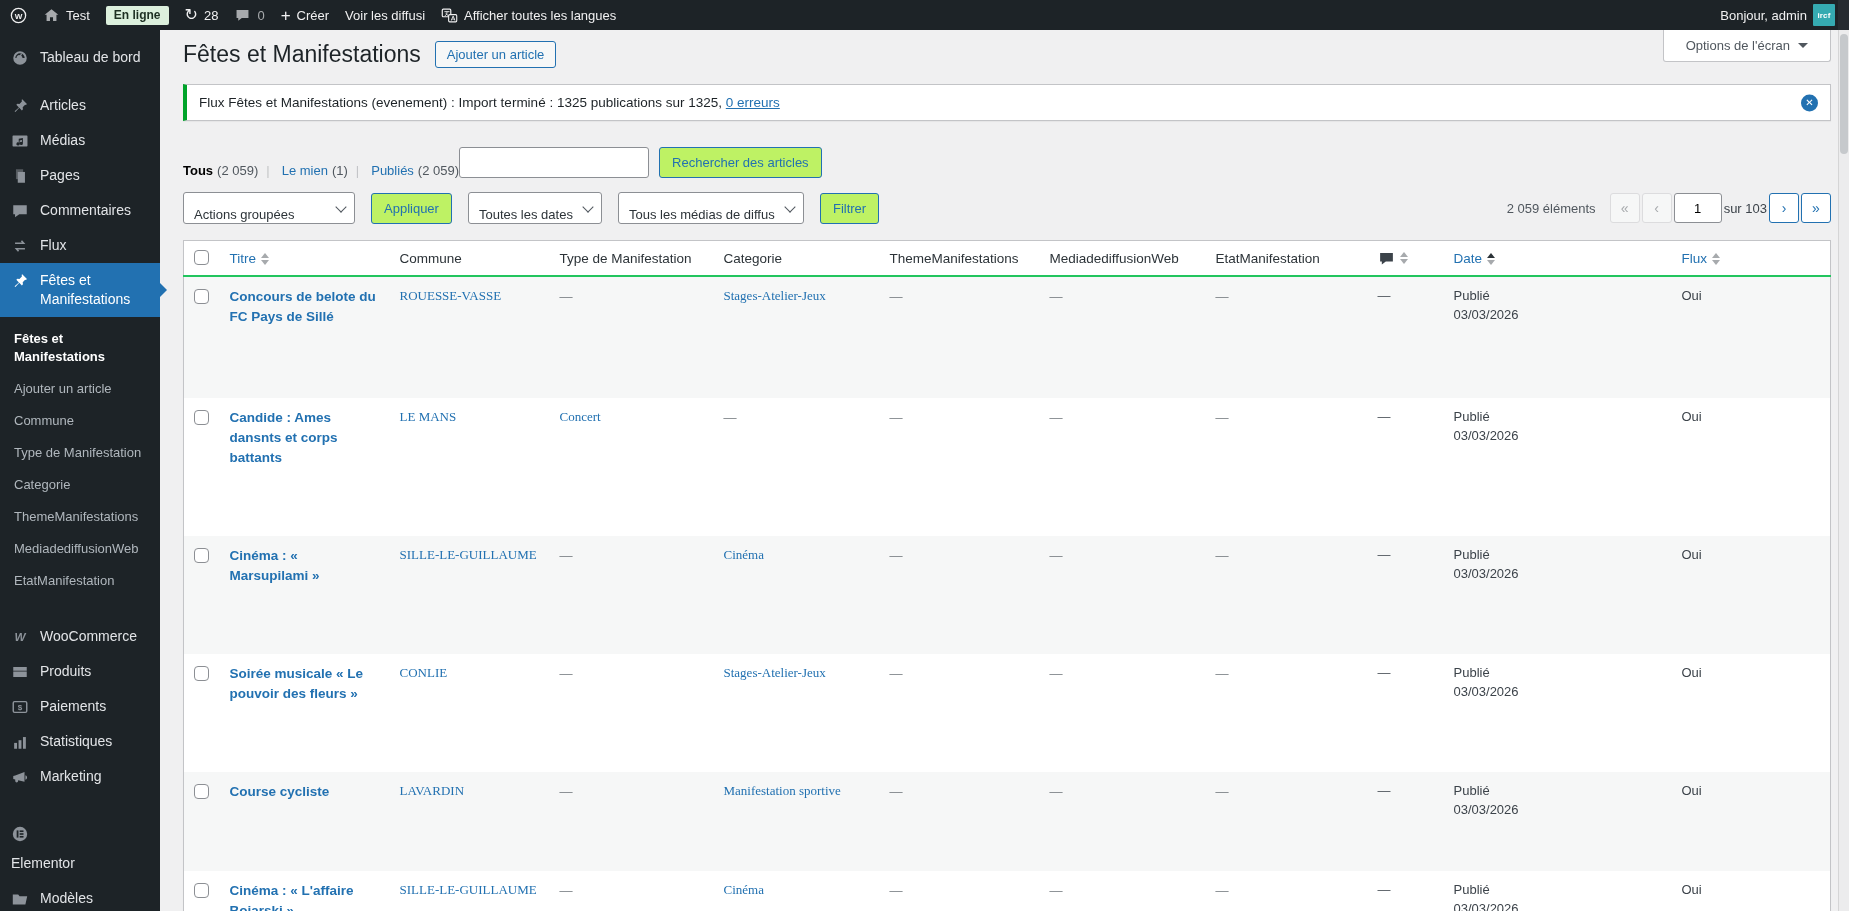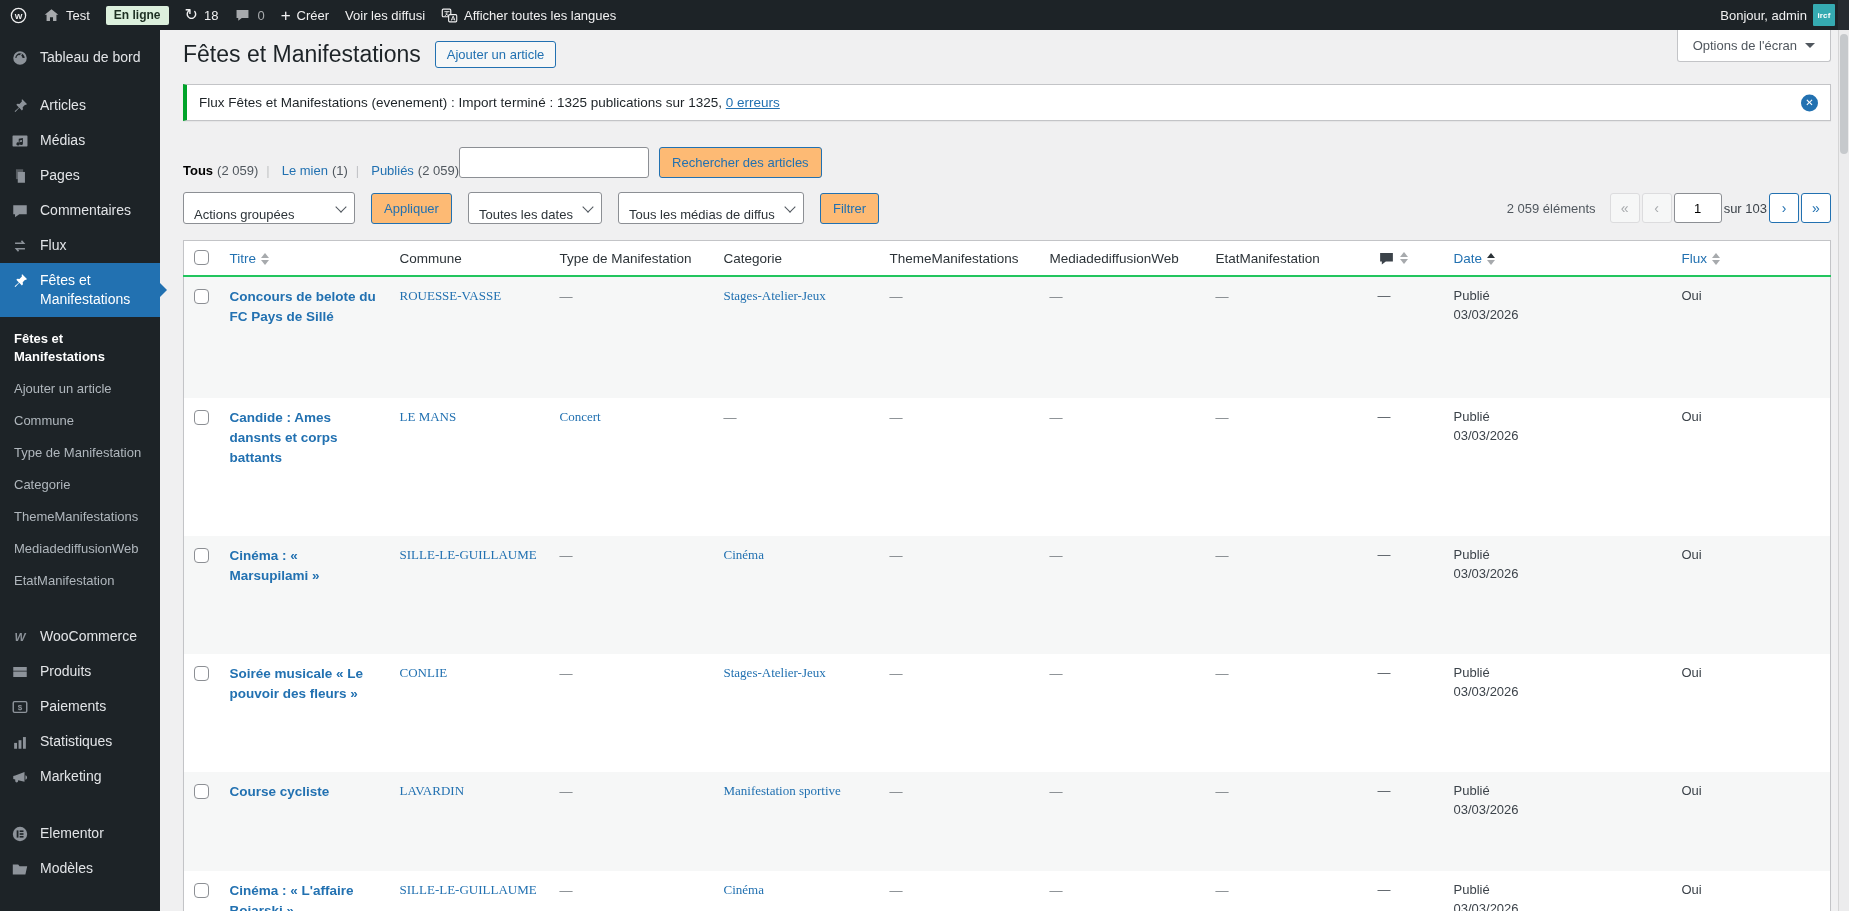--- a/index.html
+++ b/index.html
@@ -50,36 +50,36 @@
   .menu-item .m-icon { flex:0 0 20px; height:18px; color:#8d939a; display:inline-flex; margin-top:1px; }
   .menu-item .m-icon svg { width:18px; height:18px; }
   .menu-item.active { background:#2271b1; color:#fff; }
   .menu-item.active .m-icon { color:#fff; }
   .menu-arrow {
     position:absolute; right:-14px; top:50%; transform:translateY(-50%);
     border:7px solid transparent; border-left-color:#2271b1;
   }
   .gap-sm { margin-top:10px; }
   .gap-md { margin-top:13px; }
-  .gap-lg { margin-top:22px; }
+  .gap-lg { margin-top:22px;flex-direction:column; }
   #submenu { padding:6px 0 12px; }
   .submenu-item {
     padding:7px 8px 7px 14px; font-size:13px; line-height:18px;
     color:#b0b7bd; cursor:pointer;
   }
   .submenu-item.current { color:#fff; font-weight:700; }
 
   
   #content { margin-left:160px; padding:40px 18px 0 23px; }
 
   #screen-options {
     position:fixed; top:30px; right:18px; height:32px;
     background:#fff; border:1px solid #c3c4c7; border-top:none;
     border-radius:0 0 3px 3px; color:#50575e; font-size:13px;
-    display:flex; align-items:center; gap:8px; padding:0 15px; cursor:pointer;
+    display:flex; align-items:center; gap:8px; padding:0 22px; cursor:pointer;
   }
   .tri-down { width:0; height:0; border:5px solid transparent; border-top-color:#50575e; margin-top:5px; }
 
   .title-row { display:flex; align-items:center; gap:14px; }
   h1 { font-size:23px; font-weight:400; color:#1d2327; line-height:29px; }
   .page-title-action {
     font-size:13px; color:#2271b1; background:#f6f7f7;
     border:1px solid #2271b1; border-radius:3px; padding:5px 11px; cursor:pointer;
   }
 
@@ -104,21 +104,21 @@
   .subsubsub .v-label { color:#2271b1; cursor:pointer; }
   .subsubsub .current .v-label { color:#000; font-weight:700; cursor:default; }
   .subsubsub .v-count { color:#50575e; }
 
   .search-box { display:flex; gap:10px; align-items:center; }
   .search-input {
     width:190px; height:31px; border:1px solid #8c8f94; border-radius:3px;
     background:#fff; padding:0 8px; font-size:13px;
   }
   .button-secondary {
-    height:31px; background:#fdba74; border:1px solid #2271b1; border-radius:3px;
+    height:31px; background:#bef264; border:1px solid #2271b1; border-radius:3px;
     color:#2271b1; font-size:13px; padding:0 12px; cursor:pointer;
     font-family:inherit;
   }
 
   .tablenav { display:flex; align-items:center; justify-content:space-between; margin-top:14px; }
   .tn-left { display:flex; align-items:center; gap:16px; }
   .select-wrap { position:relative; display:inline-block; }
   .select-wrap select {
     appearance:none; -webkit-appearance:none;
     height:32px; background:#fff; border:1px solid #8c8f94; border-radius:3px;
@@ -202,21 +202,21 @@
       <span class="ab-icon">
         <svg viewBox="0 0 20 20" fill="currentColor">
             <path d="M10 2.5 18 9h-2.2v7.5h-4V12H8.2v4.5h-4V9H2z"></path>
           </svg>
       </span>
       <span>Test</span>
     </span>
     <span class="env-badge">En ligne</span>
     <span class="ab-item">
       <span class="update-glyph">↻</span>
-      <span>18</span>
+      <span>28</span>
     </span>
     <span class="ab-item">
       <span class="ab-icon">
         <svg viewBox="0 0 20 20" fill="currentColor">
             <path d="M3 3.5h14v9.5H9.2L5 16.3V13H3z"></path>
           </svg>
       </span>
       <span class="muted">0</span>
     </span>
     <span class="ab-item">

